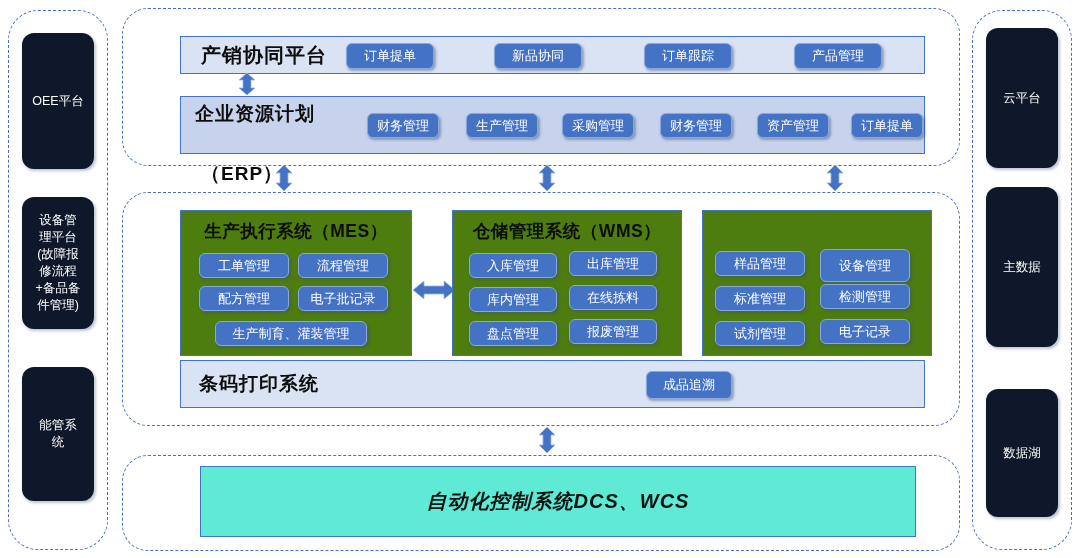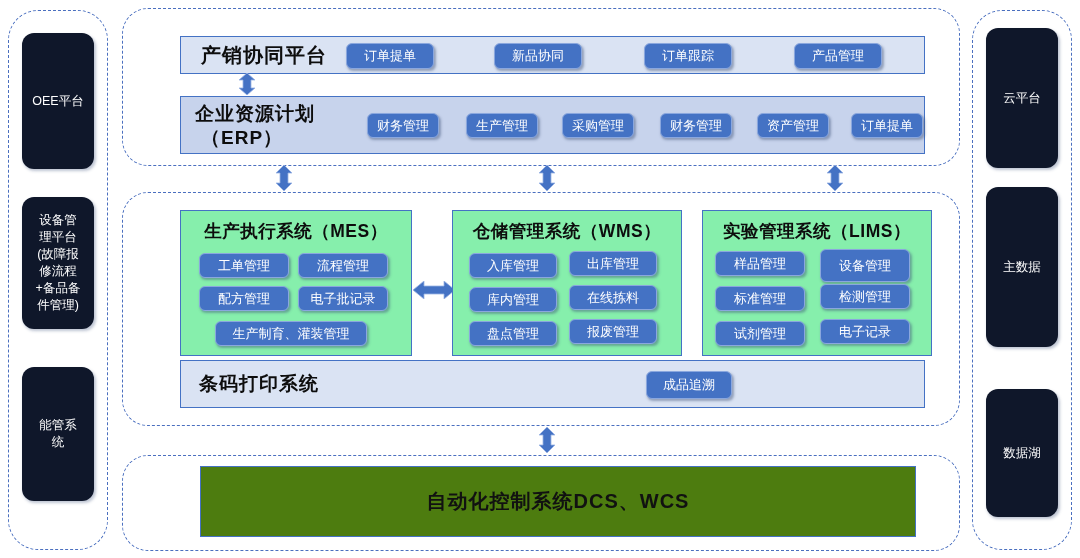--- a/index.html
+++ b/index.html
@@ -11,42 +11,42 @@
 
   .side-box { position:absolute; width:72px; background:#0f172a; border-radius:12px;
               color:#ffffff; display:flex; align-items:center; justify-content:center;
               text-align:center; font-size:12.5px; line-height:1.35;
               box-shadow:1.5px 2px 3px rgba(70,90,130,.35); padding:0 4px; box-sizing:border-box; }
   .side-box.narrow { padding:0 13px; }
 
   .bar { position:absolute; background:#dae3f3; border:1.4px solid #4472c4; box-sizing:border-box; }
   .bar.erp { background:#c7d3ec; }
 
-  .sys-box { position:absolute; background:#86efac; border:1.4px solid #4472c4; box-sizing:border-box; }
+  .sys-box { position:absolute; background:#4d7c0f; border:1.4px solid #4472c4; box-sizing:border-box; }
   .sys-title { position:absolute; left:0; right:0; top:8px; text-align:center;
                font-size:17.5px; font-weight:bold; color:#0d0d0d; letter-spacing:.5px; }
 
   .btn { position:absolute; background:#4472c4; border:1px solid #8aa7de; border-radius:6px;
          color:#ffffff; font-size:13px; display:flex; align-items:center; justify-content:center;
          box-shadow:1.5px 2px 2.5px rgba(60,80,120,.45); white-space:nowrap; box-sizing:border-box; }
 
   .bar-title { position:absolute; left:20px; top:0; bottom:0; display:flex; align-items:center;
                font-weight:bold; color:#0d0d0d; letter-spacing:1px; }
   .t20 { font-size:20px; }
   .t19 { font-size:19px; }
 
   .erp-title { position:absolute; left:14px; top:5px; font-weight:bold; color:#0d0d0d;
                font-size:19px; line-height:1.25; letter-spacing:1px; }
-  .erp-title .l2 { padding-left:6px; }
+  .erp-title .l2 { padding-left:6px;margin-top:36px; }
 
   .arrow { position:absolute; }
 
-  .bottom-bar { position:absolute; background:#4d7c0f; border:1.2px solid #4472c4; box-sizing:border-box;
+  .bottom-bar { position:absolute; background:#5eead4; border:1.2px solid #4472c4; box-sizing:border-box;
                 display:flex; align-items:center; justify-content:center;
-                font-size:20px; font-weight:bold; color:#111; letter-spacing:1px; }
+                font-size:20px; font-weight:bold; color:#111; letter-spacing:1px;font-style:italic; }
 </style>
 </head>
 <body>
 
 <div class="stage">
 
   <div class="dashed" style="left:8px; top:10px; width:98px; height:538px;">
     <div class="side-box" style="left:13px; top:22px; height:136px;">
       <span>OEE平台</span>
     </div>
@@ -126,21 +126,20 @@
     <div class="sys-title">仓储管理系统（WMS）</div>
     <div class="btn" style="left:16px; top:42px; width:88px; height:25px;">入库管理</div>
     <div class="btn" style="left:116px; top:40px; width:88px; height:25px;">出库管理</div>
     <div class="btn" style="left:16px; top:76px; width:88px; height:25px;border-radius:7px;">库内管理</div>
     <div class="btn" style="left:116px; top:74px; width:88px; height:25px;">在线拣料</div>
     <div class="btn" style="left:16px; top:110px; width:88px; height:25px;">盘点管理</div>
     <div class="btn" style="left:116px; top:108px; width:88px; height:25px;">报废管理</div>
   </div>
 
   <div class="sys-box" style="left:702px; top:210px; width:230px; height:146px;">
-    <div class="sys-title">实验管理系统（LIMS）</div>
     <div class="btn" style="left:12px; top:40px; width:90px; height:25px;">样品管理</div>
     <div class="btn" style="left:117px; top:38px; width:90px; height:33px;text-align:center;">设备管理</div>
     <div class="btn" style="left:12px; top:75px; width:90px; height:25px;">标准管理</div>
     <div class="btn" style="left:117px; top:73px; width:90px; height:25px;">检测管理</div>
     <div class="btn" style="left:12px; top:110px; width:90px; height:25px;">试剂管理</div>
     <div class="btn" style="left:117px; top:108px; width:90px; height:25px;">电子记录</div>
   </div>
 
   <div class="bar" style="left:180px; top:360px; width:745px; height:48px;">
     <div class="bar-title t19" style="left:18px;">条码打印系统</div>

